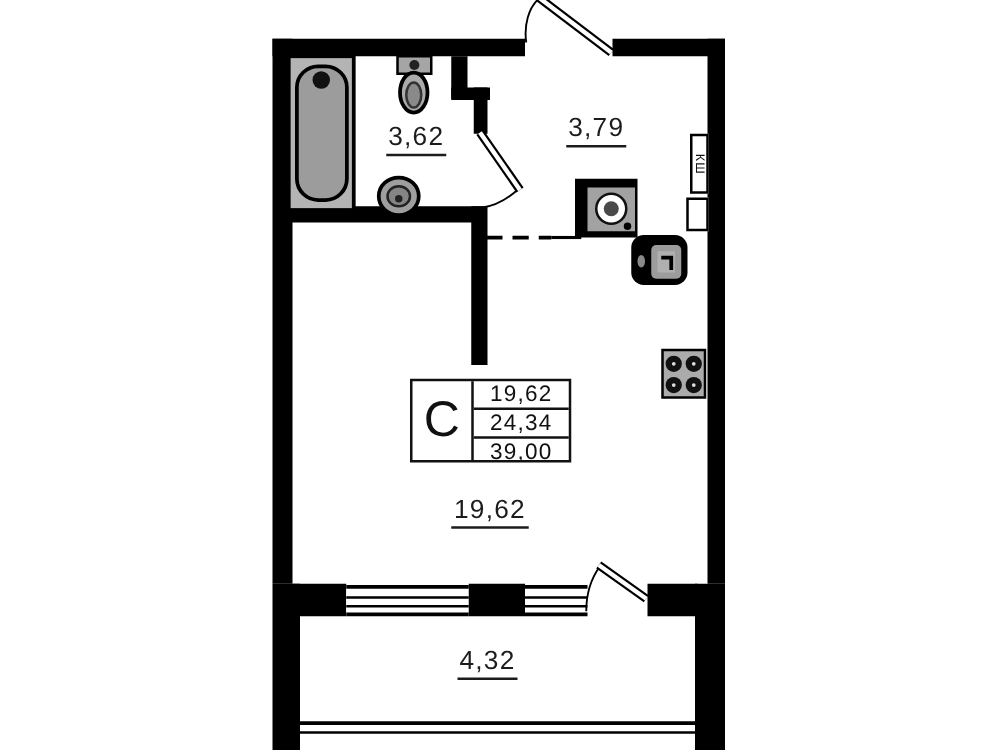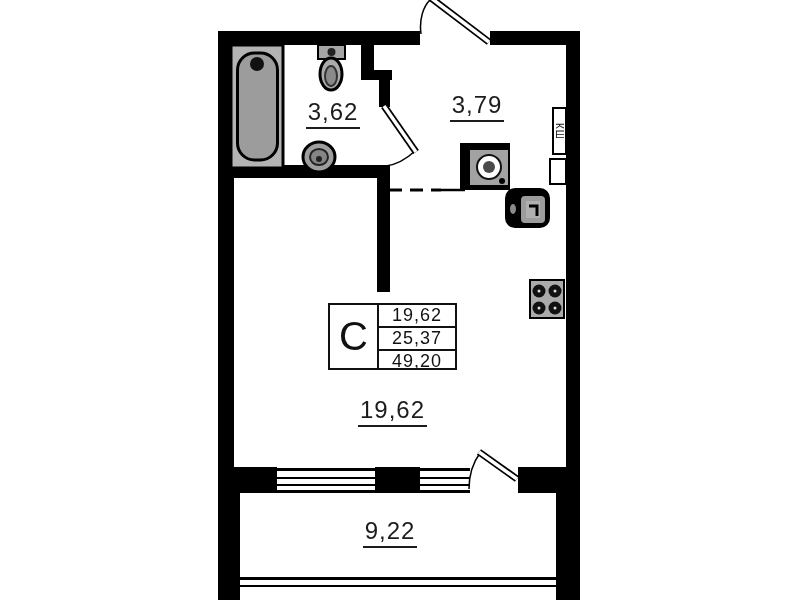--- a/index.html
+++ b/index.html
@@ -2,21 +2,21 @@
 <html><head>
 <meta charset="utf-8">
 <style>
   html,body{margin:0;padding:0;background:#fff;}
   .plan{position:relative;width:799px;height:600px;background:#ffffff;overflow:hidden;
         font-family:"Liberation Sans", sans-serif;}
   .wall{position:absolute;background:#000;}
   .window{position:absolute;background:#fff;border-top:3px solid #000;border-bottom:3px solid #000;}
   .window i{position:absolute;left:0;right:0;height:2px;background:#000;}
   .rail{position:absolute;background:#000;}
-  .room-label{position:absolute;text-align:center;color:#1c1c1c;font-size:24px;letter-spacing:1px;}
+  .room-label{position:absolute;text-align:center;color:#1c1c1c;font-size:21px;letter-spacing:1px;}
   .room-label span{display:inline-block;border-bottom:2px solid #1c1c1c;padding:0 2px 1px 2px;}
   .stamp{position:absolute;left:328px;top:303px;width:129px;height:67px;border:2px solid #111;
          background:#fff;display:flex;box-sizing:border-box;}
   .stamp-type{width:49px;border-right:2px solid #111;display:flex;align-items:center;justify-content:center;
               font-size:40px;color:#111;box-sizing:border-box;}
   .stamp-rows{flex:1;display:flex;flex-direction:column;}
   .stamp-row{flex:1;border-bottom:2px solid #111;display:flex;align-items:center;justify-content:center;
              font-size:18px;color:#111;letter-spacing:1px;box-sizing:border-box;}
   .stamp-row:last-child{border-bottom:none;}
   .shaft{position:absolute;left:552px;top:107px;width:15px;height:48px;border:2px solid #000;background:#fff;
@@ -140,25 +140,25 @@
   <div class="room-label" style="left:303px;top:98px;width:60px">
     <span>3,62</span>
   </div>
   <div class="room-label" style="left:447px;top:91px;width:60px">
     <span>3,79</span>
   </div>
   <div class="room-label" style="left:358px;top:396px;width:68px">
     <span>19,62</span>
   </div>
   <div class="room-label" style="left:356px;top:517px;width:68px">
-    <span>9,22</span>
+    <span>4,32</span>
   </div>
 
   <div class="stamp">
     <div class="stamp-type">C</div>
     <div class="stamp-rows">
       <div class="stamp-row">19,62</div>
-      <div class="stamp-row">25,37</div>
-      <div class="stamp-row">49,20</div>
+      <div class="stamp-row">24,34</div>
+      <div class="stamp-row">39,00</div>
     </div>
   </div>
 
 </div>
 
 </body></html>

